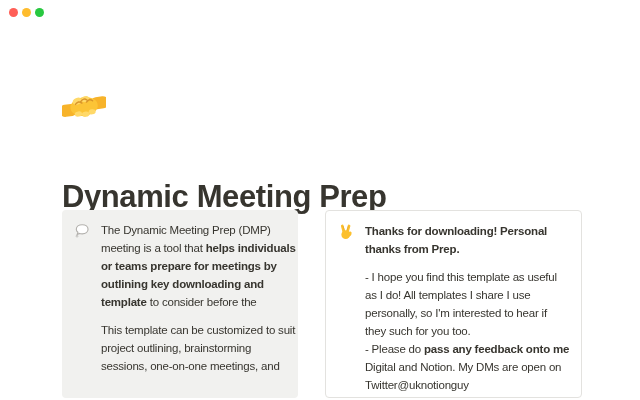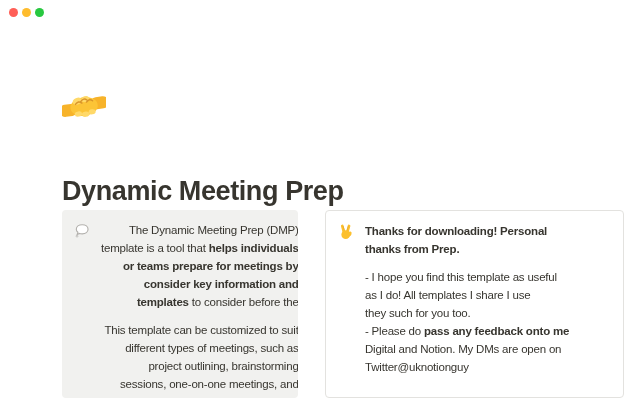--- a/index.html
+++ b/index.html
@@ -14,33 +14,33 @@
   .dot{width:9px;height:9px;border-radius:50%;}
   .dot.r{background:#ff5f57}
   .dot.y{background:#febc2e}
   .dot.g{background:#28c840}
 
   
   .page-icon{position:absolute;left:62px;top:84px;width:44px;height:44px;}
   .page-icon svg{width:44px;height:44px;display:block;}
   .page-title{
     position:absolute;left:62px;top:158px;
-    font-size:27px;font-weight:700;letter-spacing:-0.4px;color:#37352f;
+    font-size:31px;font-weight:700;letter-spacing:-0.4px;color:#37352f;
     white-space:nowrap;
   }
 
   
   .cols{position:absolute;left:62px;top:210px;display:flex;gap:27px;}
   .callout{
     box-sizing:border-box;border-radius:4px;overflow:hidden;
     display:flex;gap:11px;padding:11px 10px 0 12px;height:188px;
     align-items:flex-start;
   }
-  .callout.gray{width:236px;background:#f1f1ef;text-align:right;}
-  .callout.white{width:299px;background:#ffffff;border:1px solid #e3e2df;}
+  .callout.gray{width:236px;background:#f1f1ef;}
+  .callout.white{width:257px;background:#ffffff;border:1px solid #e3e2df;}
   .co-icon{flex:none;width:16px;height:16px;margin-top:2px;}
   .co-icon svg{width:16px;height:16px;display:block;}
   .co-body{font-size:11.5px;line-height:18px;letter-spacing:-0.2px;color:#37352f;}
   .line{white-space:nowrap;}
   .b{font-weight:700;}
   .pgap{height:10px;}
 </style>
 </head>
 <body>
 
@@ -73,29 +73,28 @@
   <div class="callout gray">
     <span class="co-icon">
       <svg viewBox="0 0 18 18" aria-hidden="true">
         <path d="M9.2 2 C13 2 15.8 4.1 15.8 7.1 C15.8 10.1 13 12.3 9.2 12.3 C8.1 12.3 7.1 12.1 6.2 11.8 L3.6 12.9 L4.4 10.5 C3.2 9.6 2.6 8.4 2.6 7.1 C2.6 4.1 5.4 2 9.2 2 Z" fill="#fff" stroke="#b3b1ad" stroke-width="1.3"></path>
         <circle cx="3.4" cy="14.8" r="1" fill="#fff" stroke="#b3b1ad" stroke-width="0.9"></circle>
       </svg>
     </span>
     <div class="co-body">
       <div>
         <div class="line"><span>The Dynamic Meeting Prep (DMP)</span></div>
-        <div class="line"><span>template is a tool that </span><span class="b">helps individuals</span></div>
+        <div class="line"><span>meeting is a tool that </span><span class="b">helps individuals</span></div>
         <div class="line"><span class="b">or teams prepare for meetings by</span></div>
-        <div class="line"><span class="b">consider key information and</span></div>
-        <div class="line"><span class="b">templates</span><span> to consider before the</span></div>
+        <div class="line"><span class="b">outlining key downloading and</span></div>
+        <div class="line"><span class="b">template</span><span> to consider before the</span></div>
       </div>
       <div class="pgap"></div>
       <div>
         <div class="line"><span>This template can be customized to suit</span></div>
-        <div class="line"><span>different types of meetings, such as</span></div>
         <div class="line"><span>project outlining, brainstorming</span></div>
         <div class="line"><span>sessions, one-on-one meetings, and</span></div>
       </div>
     </div>
   </div>
 
   <div class="callout white">
     <span class="co-icon">
       <svg viewBox="0 0 18 18" aria-hidden="true">
         <g fill="#fcc02e">
@@ -109,20 +108,21 @@
     </span>
     <div class="co-body">
       <div>
         <div class="line"><span class="b">Thanks for downloading! Personal</span></div>
         <div class="line"><span class="b">thanks from Prep.</span></div>
       </div>
       <div class="pgap"></div>
       <div>
         <div class="line"><span>- I hope you find this template as useful</span></div>
         <div class="line"><span>as I do! All templates I share I use</span></div>
+        <div class="line"><span>personally, so I'm interested to hear if</span></div>
         <div class="line"><span>they such for you too.</span></div>
       </div>
       <div>
         <div class="line"><span>- Please do </span><span class="b">pass any feedback onto me</span></div>
         <div class="line"><span>Digital and Notion. My DMs are open on</span></div>
         <div class="line">
           <span>Twitter</span><span>@uknotionguy</span>
         </div>
       </div>
     </div>

